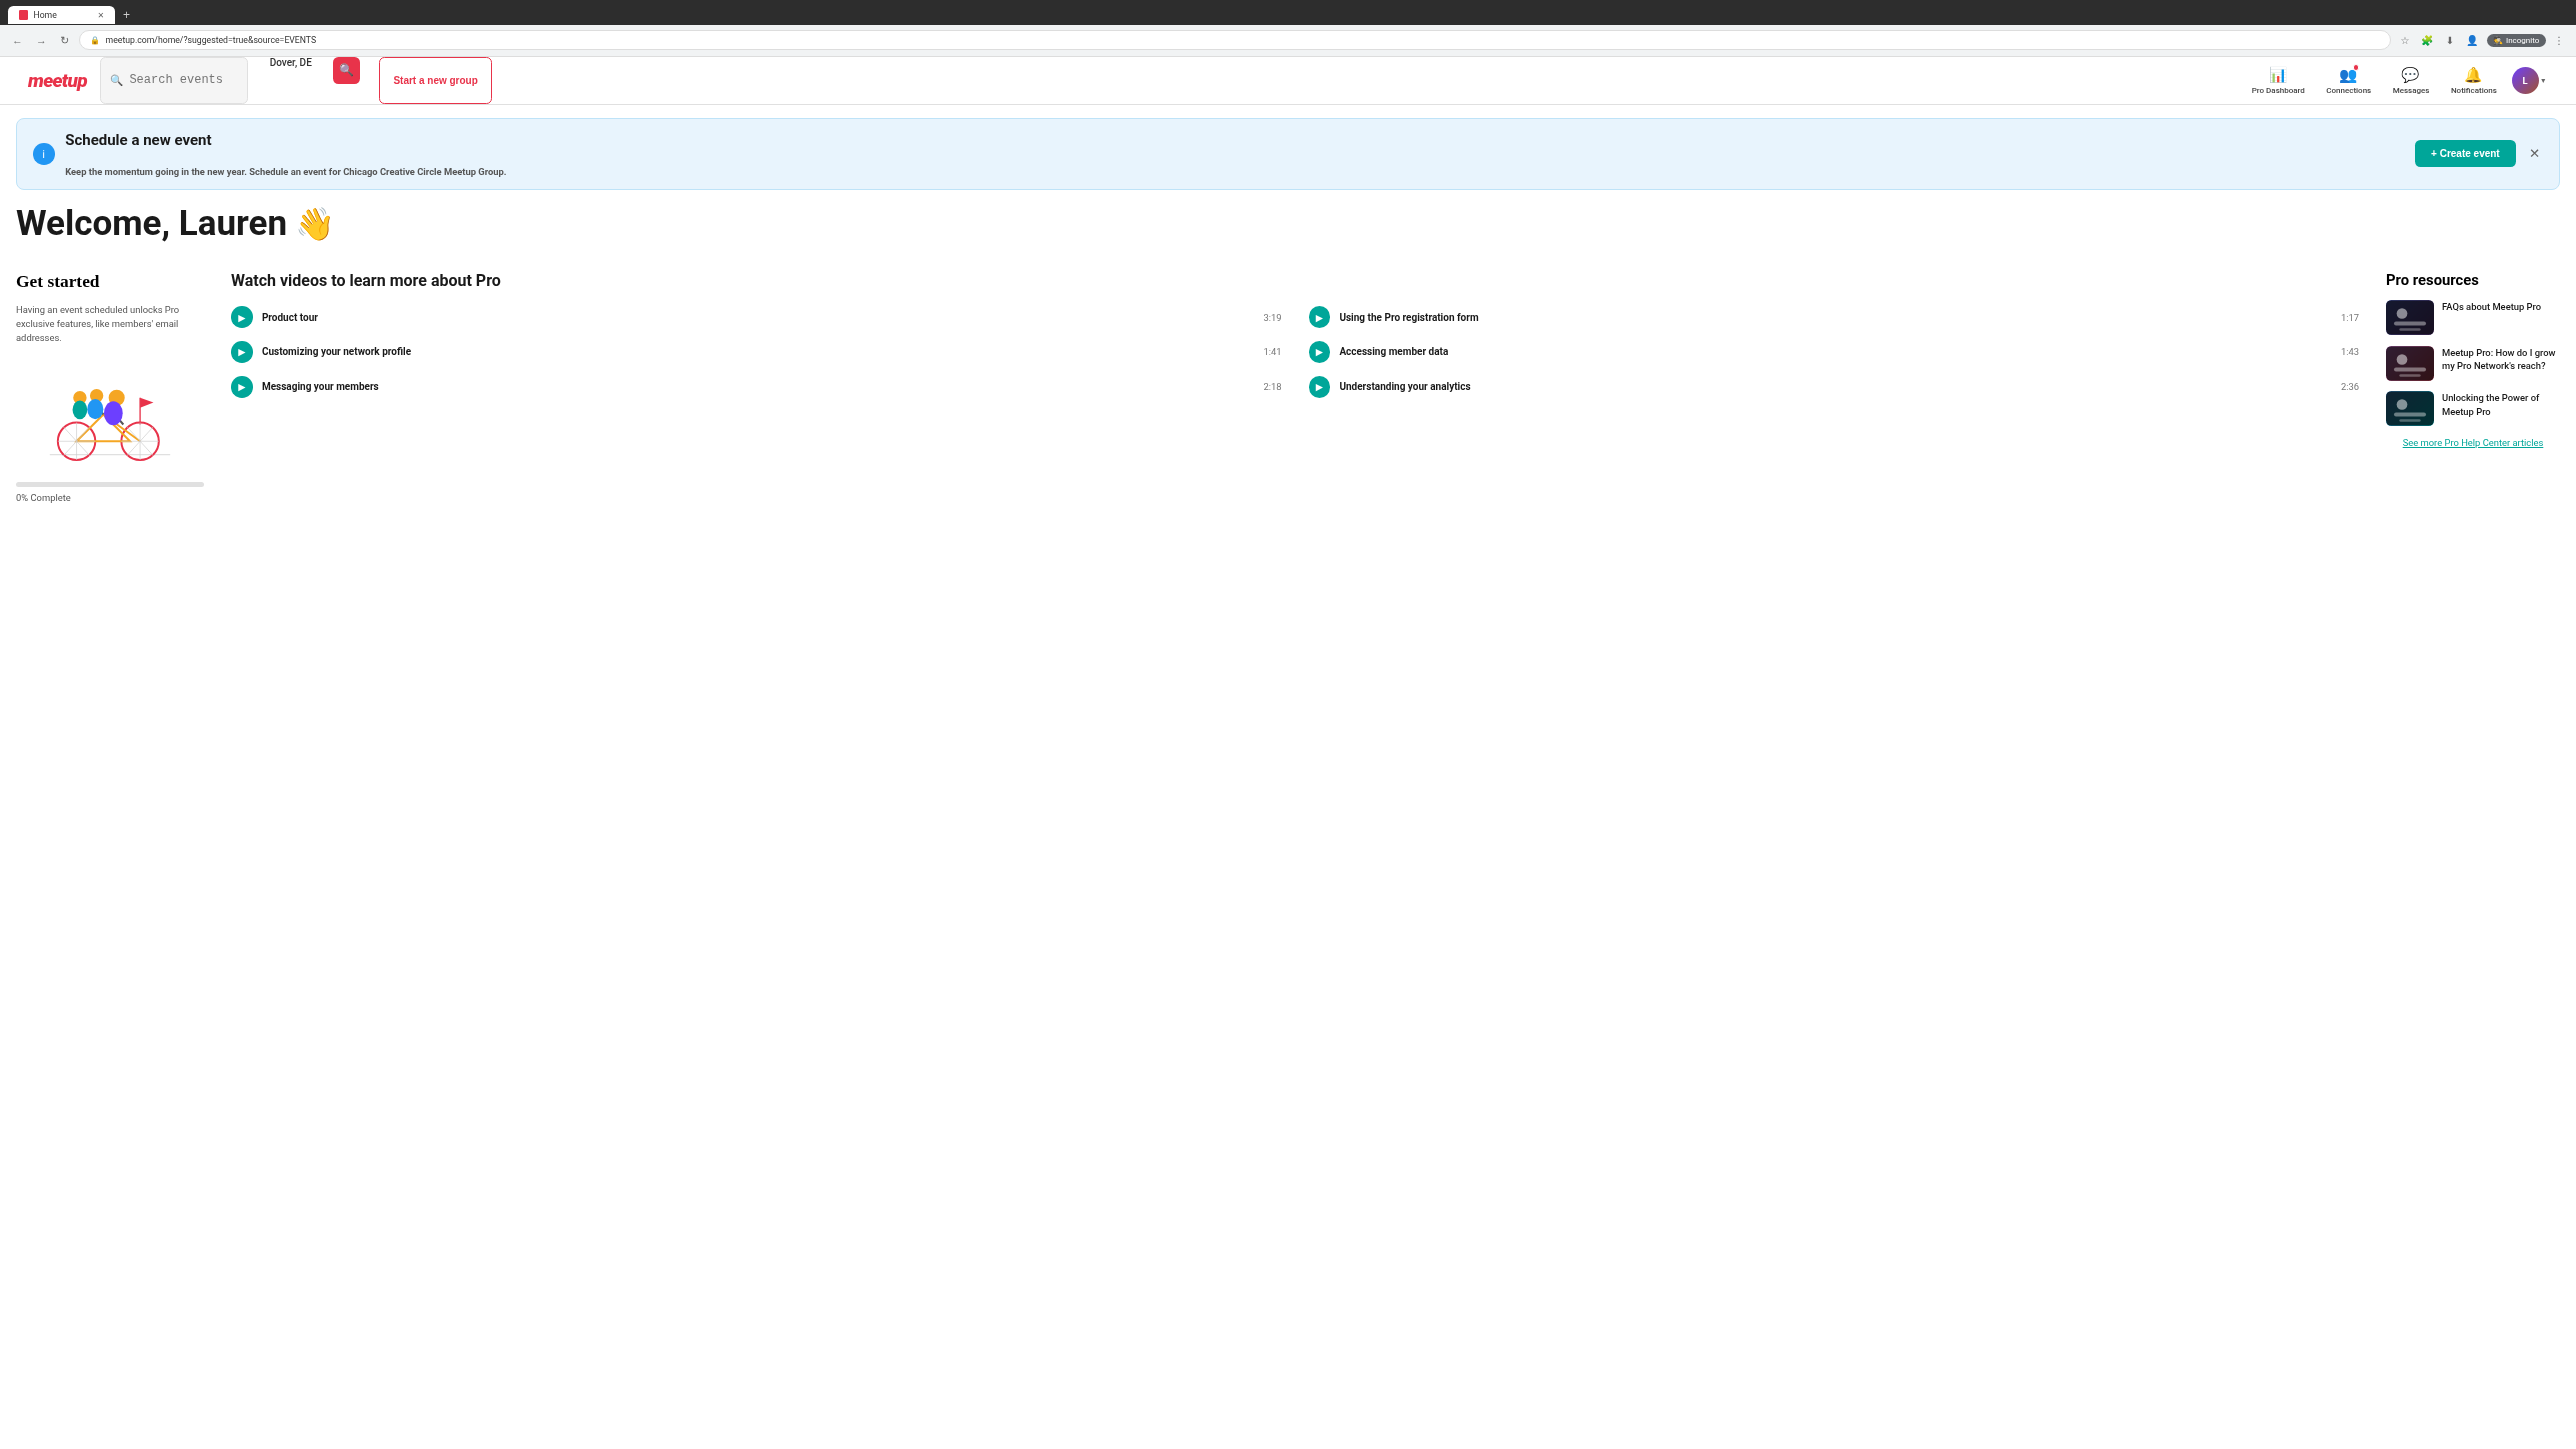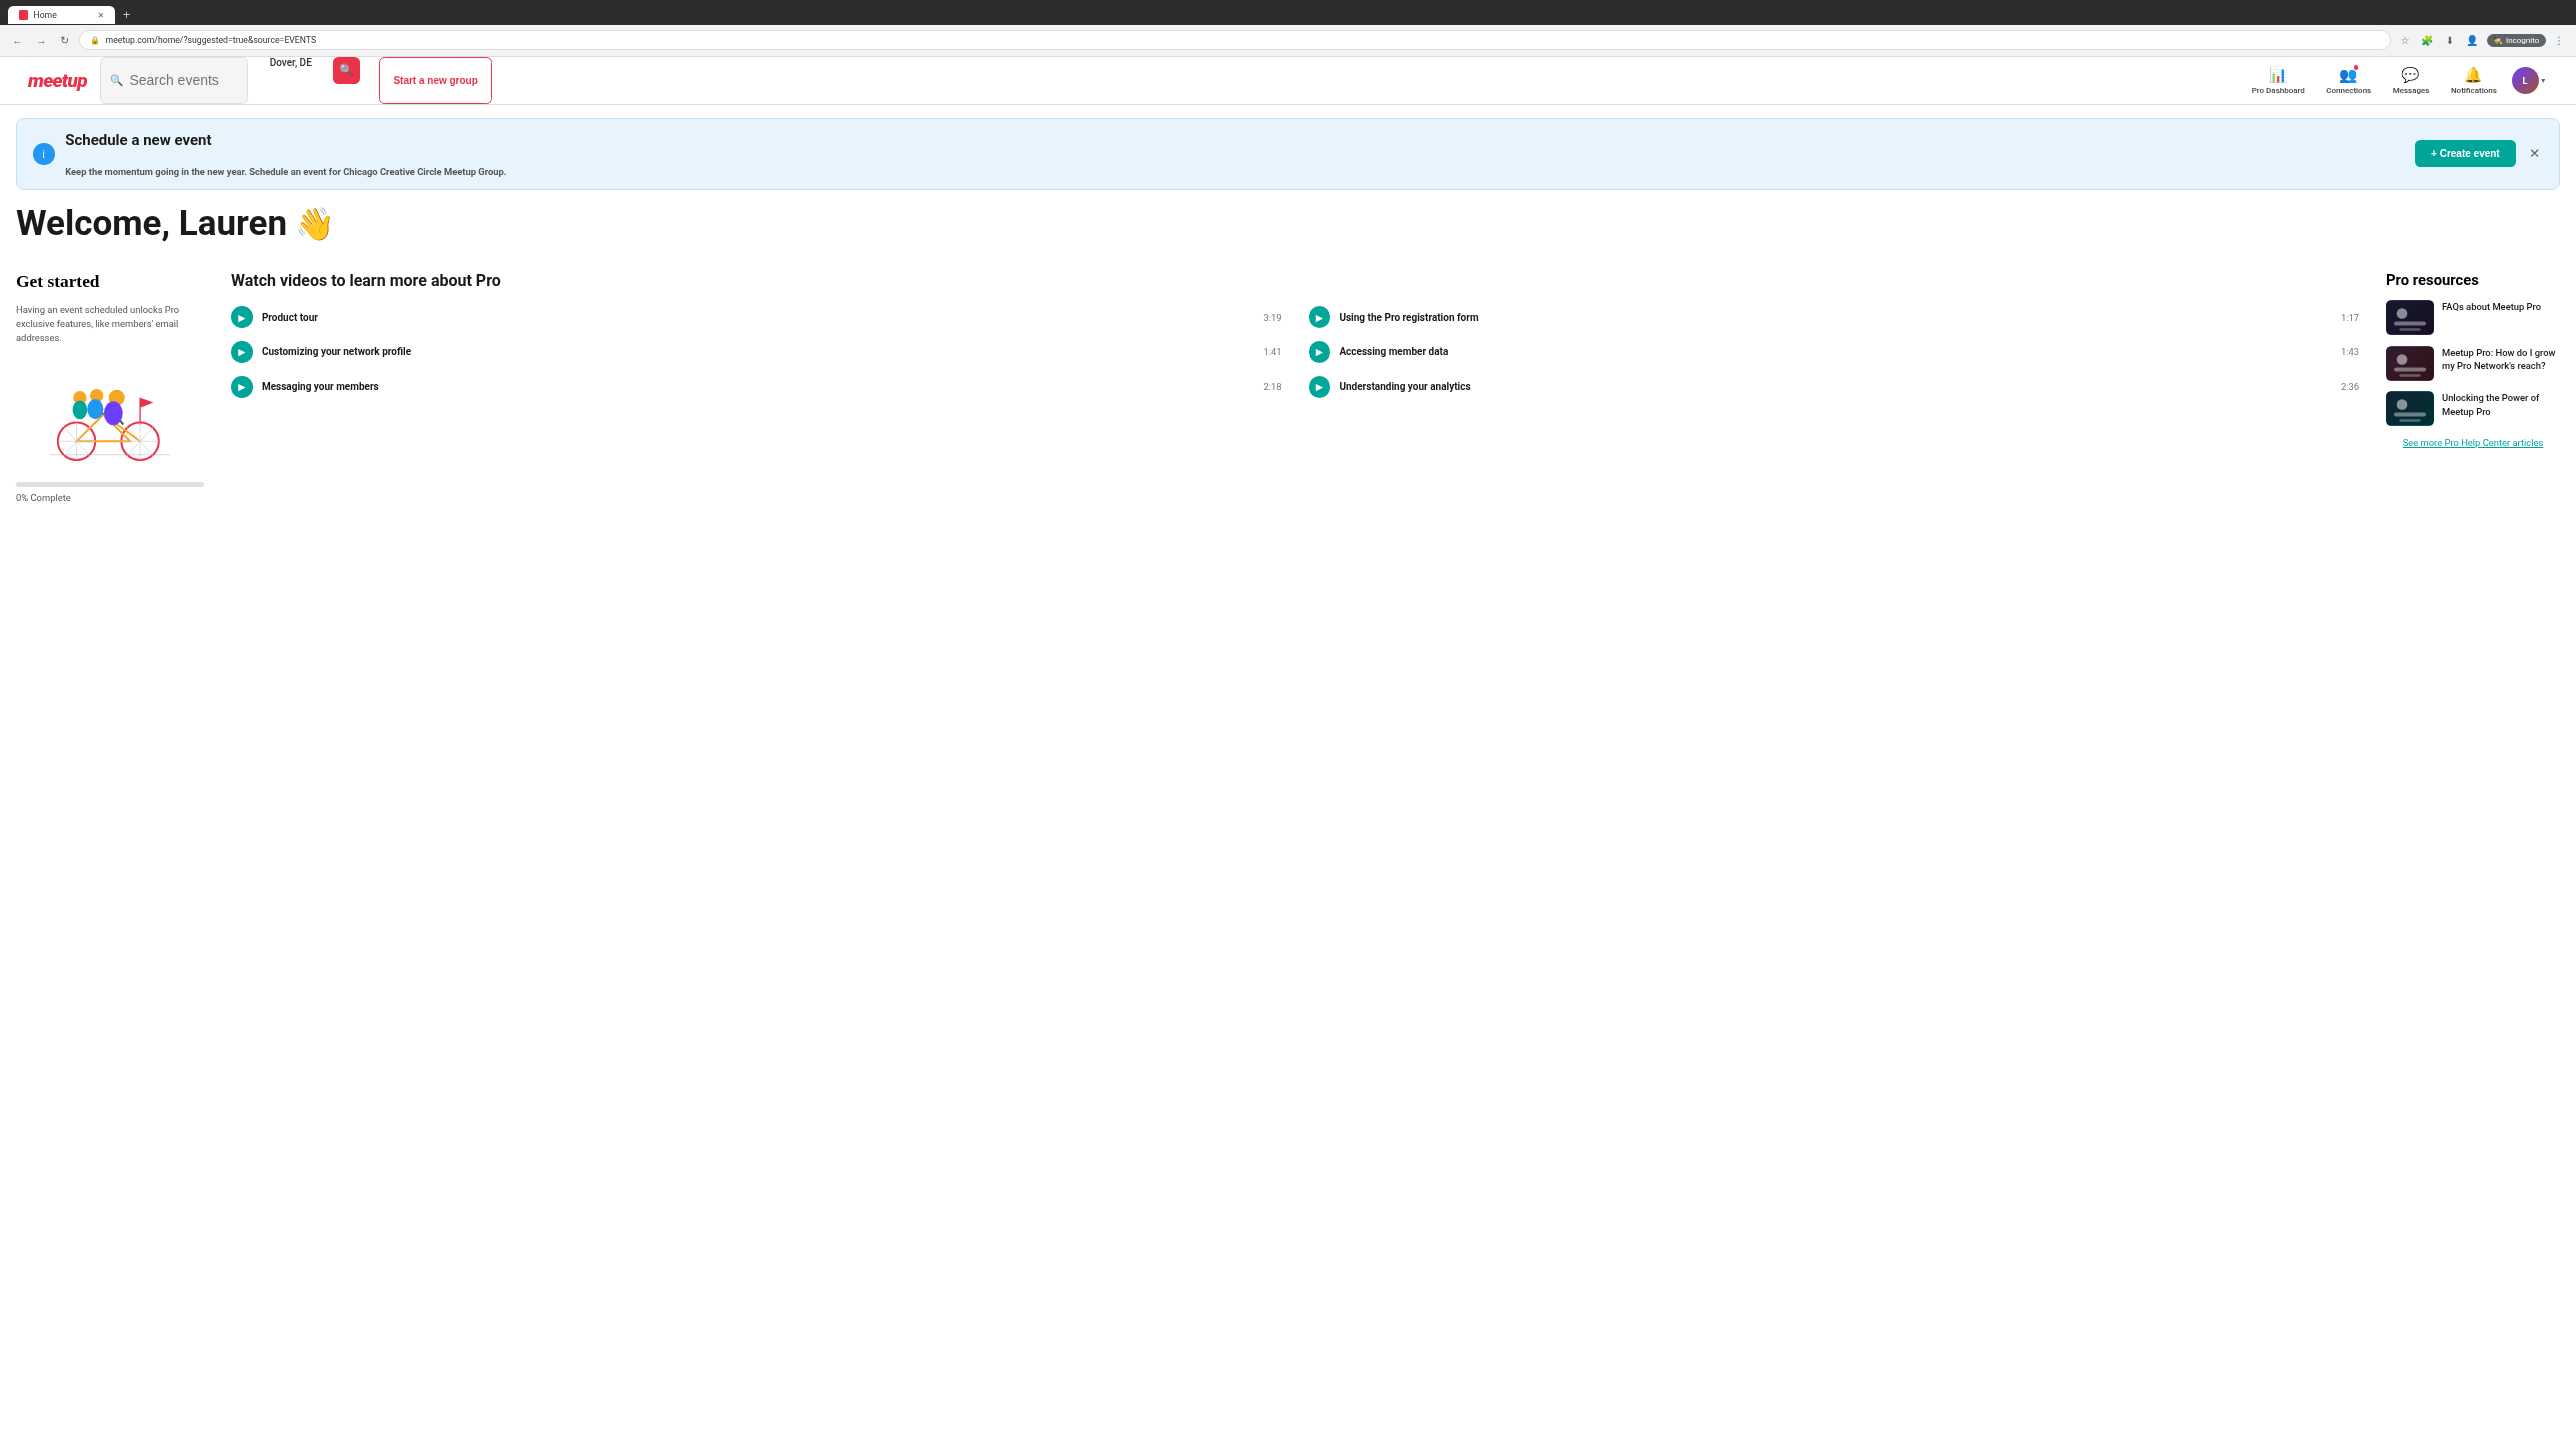--- a/index.html
+++ b/index.html
@@ -21,21 +21,21 @@
     .incognito-badge { background: #5f6368; color: #fff; border-radius: 8px; padding: 2px 6.7px; font-size: 8px; display: flex; align-items: center; gap: 2.7px; }
 
     
     .app { min-height: calc(100vh - 60px); }
 
     
     .header { display: flex; padding: 0 28px; height: 48px; border-bottom: 0.7px solid #e0e0e0; gap: 13.4px; }
     .logo { display: flex; align-items: center; }
     .search-bar { display: flex; align-items: center; background: #f5f5f5; border: 0.7px solid #e0e0e0; border-radius: 5.4px; padding: 5.4px 9.4px; gap: 5.4px; min-width: 148px; cursor: text; }
     .search-bar .search-icon { color: #888; font-size: 10.7px; }
-    .search-bar input { background: none; border: none; outline: none; font-size: 14px; color: #555; width: 94px; }
+    .search-bar input { background: none; border: none; outline: none; font-size: 12px; color: #555; width: 94px; font-family: Liberation Mono, monospace; }
     .location-display { font-size: 10px; color: #333; font-weight: 500; padding: 0 8px; }
     .search-btn { background: #e8334a; border: none; border-radius: 5.4px; width: 27px; height: 27px; cursor: pointer; display: flex; align-items: center; justify-content: center; color: #fff; font-size: 12px; }
     .start-group-btn { background: none; border: 1.3px solid #e8334a; border-radius: 5.4px; padding: 5.4px 13.4px; font-size: 10px; font-weight: 600; color: #e8334a; cursor: pointer; white-space: nowrap; margin-left: 5.4px; }
     .header-nav { display: flex; align-items: center; gap: 2.7px; margin-left: auto; }
     .nav-item { display: flex; flex-direction: column; align-items: center; padding: 5.4px 9.4px; cursor: pointer; border-radius: 5.4px; gap: 2px; position: relative; }
     .nav-item .nav-icon { font-size: 14.8px; color: #444; position: relative; }
     .nav-item .nav-label { font-size: 8px; color: #444; font-weight: 500; }
     .notification-dot { width: 6.7px; height: 6.7px; background: #e8334a; border-radius: 50%; position: absolute; top: -1.3px; right: -1.3px; border: 1.3px solid #fff; }
     .user-avatar { width: 27px; height: 27px; border-radius: 50%; background: linear-gradient(135deg, #6c3fff, #a0522d); display: flex; align-items: center; justify-content: center; color: #fff; font-weight: bold; font-size: 9.4px; cursor: pointer; overflow: hidden; }
     .user-avatar-btn { display: flex; align-items: center; gap: 2.7px; cursor: pointer; padding: 2.7px; border-radius: 5.4px; }

